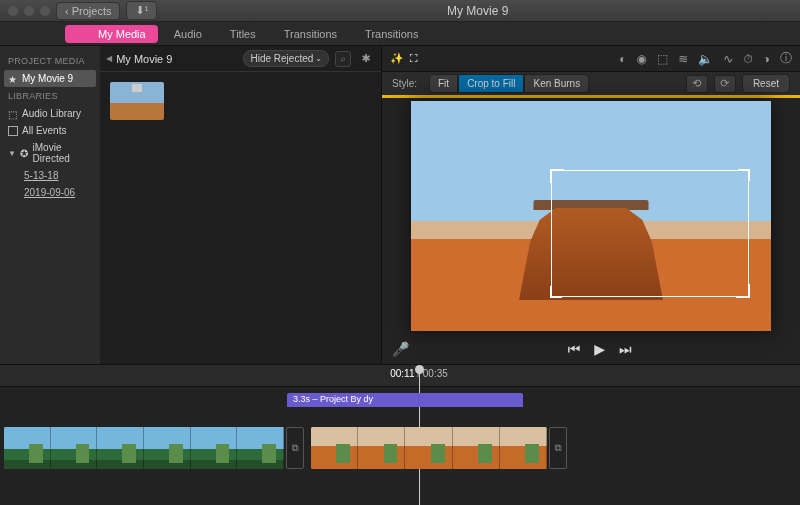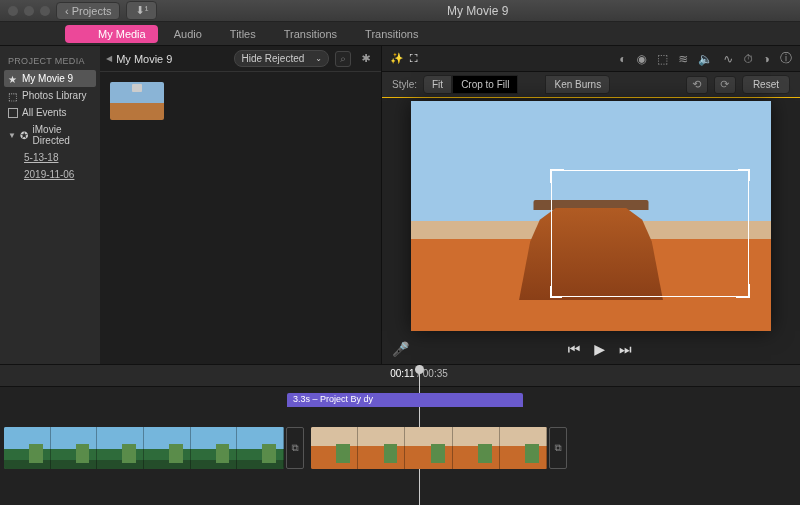--- a/index.html
+++ b/index.html
@@ -17,38 +17,38 @@
 .sb-head { font-size:9px; color:#888; text-transform:uppercase; padding:4px 4px; letter-spacing:0.3px; }
 .sb-item { padding:3px 4px; display:flex; align-items:center; gap:4px; font-size:10px; cursor:pointer; border-radius:2px; }
 .sb-item.sel { background:#555; color:#fff; }
 .sb-item .ico { width:10px; height:10px; display:inline-block; }
 .sb-item.indent { padding-left:20px; color:#bbb;text-decoration:underline; }
 .disclose { width:8px; font-size:8px; color:#aaa; }
 .browser { width:282px; background:#1e1e1e; border-right:1px solid #111; }
 .browser-hdr { height:26px; display:flex; align-items:center; padding:0 6px; gap:6px; border-bottom:1px solid #333; }
 .crumb { display:flex; align-items:center; gap:4px; font-size:11px; color:#ddd; font-weight:500; }
 .crumb .chev { font-size:8px; color:#888; }
-.dropdown { background:#323232; border:1px solid #444; color:#ccc; padding:2px 6px; border-radius:8px; font-size:10px; cursor:pointer; display:flex; align-items:center; gap:11px; margin-left:auto; }
+.dropdown { background:#323232; border:1px solid #444; color:#ccc; padding:2px 6px; border-radius:8px; font-size:10px; cursor:pointer; display:flex; align-items:center; gap:2px; margin-left:auto; }
 .search { background:#252525; border:1px solid #444; border-radius:3px; padding:2px 4px; width:16px; height:16px; display:flex; align-items:center; justify-content:center; }
 .gear { width:18px; height:18px; display:flex; align-items:center; justify-content:center; color:#999; cursor:pointer; }
 .thumbs { padding:10px; }
 .thumb { width:54px; height:38px; background:linear-gradient(#8ab4d6 55%,#b8763c 55%); border-radius:2px; position:relative; }
 .thumb::before { content:""; position:absolute; top:2px; left:50%; transform:translateX(-50%); width:10px; height:8px; background:#ccc; border-radius:1px; }
 .viewer { flex:1; background:#232323; display:flex; flex-direction:column; }
 .viewer-tb { height:26px; display:flex; align-items:center; gap:6px; padding:0 8px; border-bottom:1px solid #111;}
 .vtb-left { display:flex; gap:6px; align-items:center; }
 .vtb-icons { display:flex; gap:10px; margin-left:auto; align-items:center; }
 .vtb-icons span { color:#999; font-size:12px; cursor:pointer; }
-.style-row { height:26px; display:flex; align-items:center; gap:6px; padding:0 10px; background:#2b2b2b; border-bottom:1px solid #eab308; }
+.style-row { height:26px; display:flex; align-items:center; gap:12px; padding:0 10px; background:#2b2b2b; border-bottom:3px solid #eab308; }
 .style-lbl { font-size:10px; color:#aaa; }
 .seg { display:flex; }
 .seg button { background:#3c3c3c; border:1px solid #222; color:#ccc; padding:3px 8px; font-size:10px; cursor:pointer; }
 .seg button:first-child { border-radius:4px 0 0 4px; }
-.seg button:last-child { border-radius:0 4px 4px 0;margin-left:27px; }
-.seg button.active { background:#000000; }
+.seg button:last-child { border-radius:0 4px 4px 0; }
+.seg button.active { background:#0369a1; }
 .reset-area { margin-left:auto; display:flex; align-items:center; gap:6px; }
 .reset-btn { background:#3c3c3c; border:1px solid #222; color:#ccc; padding:3px 10px; border-radius:4px; font-size:10px; cursor:pointer; }
 .icon-btn { background:#3c3c3c; border:1px solid #222; width:22px; height:18px; border-radius:3px; color:#999; display:flex; align-items:center; justify-content:center; cursor:pointer; font-size:11px; }
 .preview { flex:1; display:flex; align-items:center; justify-content:center; position:relative; }
 .preview-img { width:360px; height:230px; background:linear-gradient(#9ec8e8 0 52%,#d6b58e 52% 60%,#cf6d2e 60% 100%); position:relative; box-shadow:0 0 20px rgba(0,0,0,0.6); }
 .mesa { position:absolute; left:50%; top:44%; transform:translateX(-50%); width:160px; height:98px; background:linear-gradient(#b35d24,#8a3f17); clip-path:polygon(5% 100%, 12% 40%, 18% 18%, 28% 6%, 72% 6%, 82% 18%, 88% 40%, 95% 100%); }
 .mesa-top{position:absolute;left:50%;top:43%;transform:translateX(-50%);width:115px;height:10px;background:#7a5134;border-radius:2px 2px 0 0;}
 .crop-rect { position:absolute; right:6%; top:30%; width:55%; height:55%; border:1.5px solid #fff; }
 .crop-rect::before,.crop-rect::after { content:""; position:absolute; width:12px; height:12px; border:2px solid #fff; }
 .crop-rect::before { top:-2px; left:-2px; border-right:none; border-bottom:none; }
@@ -102,38 +102,39 @@
   <div class="tab">Transitions</div>
 </div>
 
 <div class="main">
   <div class="sidebar">
     <div class="sb-head">Project Media</div>
     <div class="sb-item sel">
         <span class="ico star-icon">★</span>
         <span>My Movie 9</span>
       </div>
+    <div class="sb-head">Libraries</div>
     <div class="sb-item">
         <span class="ico">⬚</span>
-        <span>Photos Library</span>
+        <span>Audio Library</span>
       </div>
     <div class="sb-item">
         <span class="ico sq-icon"></span>
         <span>All Events</span>
       </div>
     <div class="sb-item">
         <span class="disclose">▼</span>
         <span class="ico">✪</span>
         <span>iMovie Directed</span>
       </div>
     <div class="sb-item indent">
         <span>5-13-18</span>
       </div>
     <div class="sb-item indent">
-        <span>2019-11-06</span>
+        <span>2019-09-06</span>
       </div>
   </div>
 
   <div class="browser">
     <div class="browser-hdr">
       <div class="crumb">
           <span class="chev">◀</span>
           <span>My Movie 9</span>
         </div>
       <div class="dropdown">

